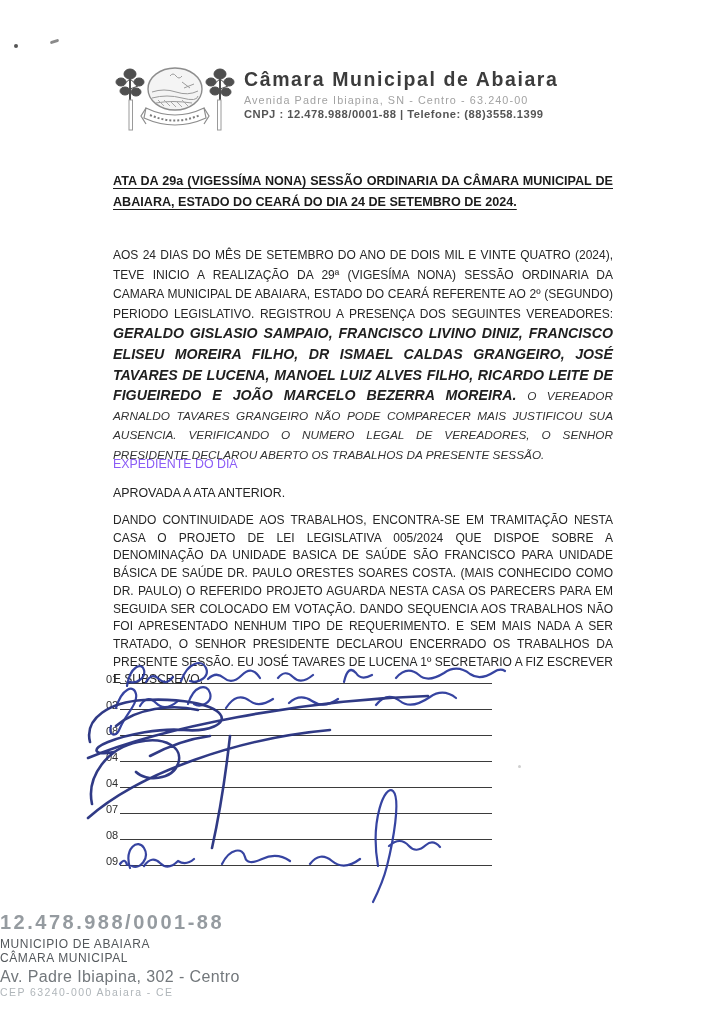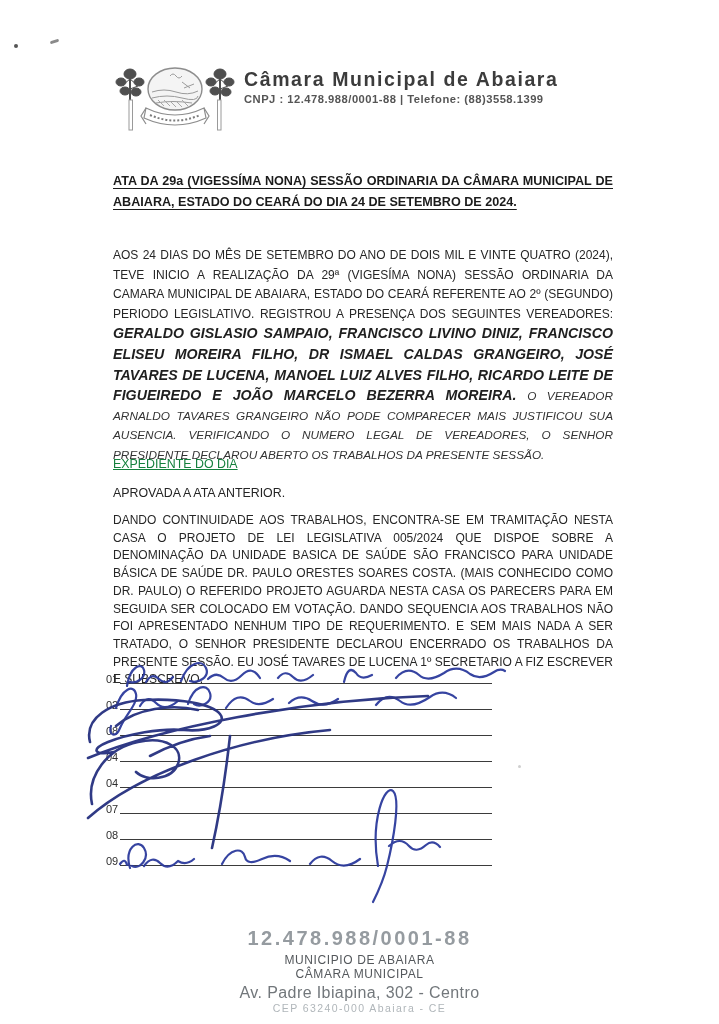--- a/index.html
+++ b/index.html
@@ -45,37 +45,37 @@
     text-decoration:underline; text-decoration-thickness:1.2px; text-underline-offset:3px;
   }
 
   
   .para1 {
     position:absolute; left:113px; top:246px; width:500px;
     font-size:12px; line-height:19.6px; text-align:justify; color:#262626;
   }
   .councilors { font-size:14.2px; font-weight:bold; font-style:italic; color:#1f1f1f;margin-top:47px; }
   .absence    { font-style:italic; font-size:11.8px; color:#333333; }
-  .h-expediente { position:absolute; left:113px; top:457px; font-size:12.4px; color:#15803d;text-decoration:underline; }
+  .h-expediente { position:absolute; left:113px; top:457px; font-size:12.4px; color:#8b5cf6; }
   .h-aprovada   { position:absolute; left:113px; top:486px; font-size:12.4px; color:#242424; }
   .para2 {
     position:absolute; left:113px; top:512px; width:500px;
     font-size:12px; line-height:17.7px; text-align:justify; color:#262626;
   }
 
   
   .sig-block { position:absolute; left:106px; top:658px; width:386px; }
   .sig-row { display:flex; align-items:flex-end; height:26px; }
   .sig-num { font-size:11px; color:#2f2f2f; line-height:1; padding-right:2px; transform:translateY(1px); }
   .sig-rule { flex:1; border-bottom:1.3px solid #3b3b3b; height:1px; }
 
   .ink-overlay { position:absolute; left:80px; top:652px; width:560px; height:265px; pointer-events:none; }
 
   
-  .stamp { position:absolute; left:0; top:911px; width:719px; text-align:center;margin-top:16px; }
+  .stamp { position:absolute; left:0; top:911px; width:719px; text-align:left; }
   .stamp-cnpj {
     font-size:20px; font-weight:bold; letter-spacing:2.5px;
     color:#8d9398; opacity:.92;
   }
   .stamp-line1, .stamp-line2 {
     font-size:12px; font-weight:normal; color:#54585c; letter-spacing:.6px; line-height:1.18;
   }
   .stamp-line1 { margin-top:3px; }
   .stamp-line3 { margin-top:3px; font-size:16px; color:#72777b; letter-spacing:.4px; }
   .stamp-line4 { font-size:10.5px; color:#b0b6ba; letter-spacing:1.4px; }
@@ -124,20 +124,21 @@
         <path d="M70,22 l8,6 M72,28 l10,-4"></path>
       </g>
       <path d="M46,40 l6,6 M52,40 l6,6 M58,41 l6,6 M64,41 l6,6 M70,40 l6,6" stroke="#a8a8a8" stroke-width="1" fill="none"></path>
 
       <path d="M34,48 Q63,62 92,48 L94,58 Q63,72 32,58 Z" fill="#ffffff" stroke="#8d8d8d" stroke-width="1.2"></path>
       <path d="M38,55 Q63,66 88,55" stroke="#7c7c7c" stroke-width="2" stroke-dasharray="2,2" fill="none"></path>
       <path d="M34,48 l-5,8 5,8 M92,48 l5,8 -5,8" fill="none" stroke="#8d8d8d" stroke-width="1.2"></path>
     </svg>
     <div class="header-text">
       <div class="org-name">Câmara Municipal de Abaiara</div>
+      <div class="org-address">Avenida Padre Ibiapina, SN - Centro - 63.240-00</div>
       <div class="org-cnpj">CNPJ : 12.478.988/0001-88  | Telefone: (88)3558.1399</div>
     </div>
   </div>
 
   <div class="doc-title">ATA DA 29a (VIGESSÍMA NONA) SESSÃO ORDINARIA DA CÂMARA MUNICIPAL DE ABAIARA, ESTADO DO CEARÁ DO DIA 24 DE SETEMBRO DE 2024.</div>
 
   <p class="para1"><span>AOS 24 DIAS DO MÊS DE SETEMBRO DO ANO DE DOIS MIL E VINTE QUATRO (2024), TEVE INICIO A REALIZAÇÃO DA 29ª (VIGESÍMA NONA) SESSÃO ORDINARIA DA CAMARA MUNICIPAL DE ABAIARA, ESTADO DO CEARÁ REFERENTE AO 2º (SEGUNDO) PERIODO LEGISLATIVO. REGISTROU A PRESENÇA DOS SEGUINTES VEREADORES:  </span><span class="councilors">GERALDO GISLASIO SAMPAIO, FRANCISCO LIVINO DINIZ,  FRANCISCO ELISEU MOREIRA FILHO, DR ISMAEL CALDAS GRANGEIRO, JOSÉ TAVARES DE LUCENA, MANOEL LUIZ ALVES FILHO, RICARDO LEITE DE FIGUEIREDO E JOÃO MARCELO BEZERRA MOREIRA. </span><span class="absence">O VEREADOR ARNALDO TAVARES GRANGEIRO NÃO PODE COMPARECER MAIS JUSTIFICOU SUA AUSENCIA. VERIFICANDO O NUMERO LEGAL DE VEREADORES, O SENHOR PRESIDENTE DECLAROU ABERTO OS TRABALHOS DA PRESENTE SESSÃO.</span></p>
 
   <div class="h-expediente">EXPEDIENTE DO DIA</div>
   <div class="h-aprovada">APROVADA A ATA ANTERIOR.</div>

